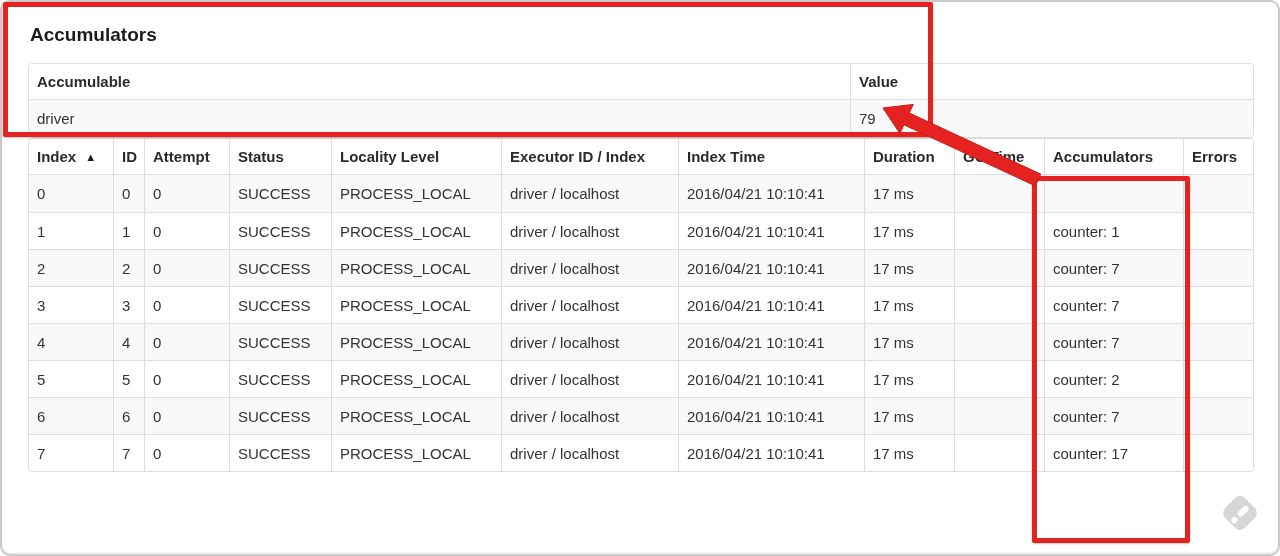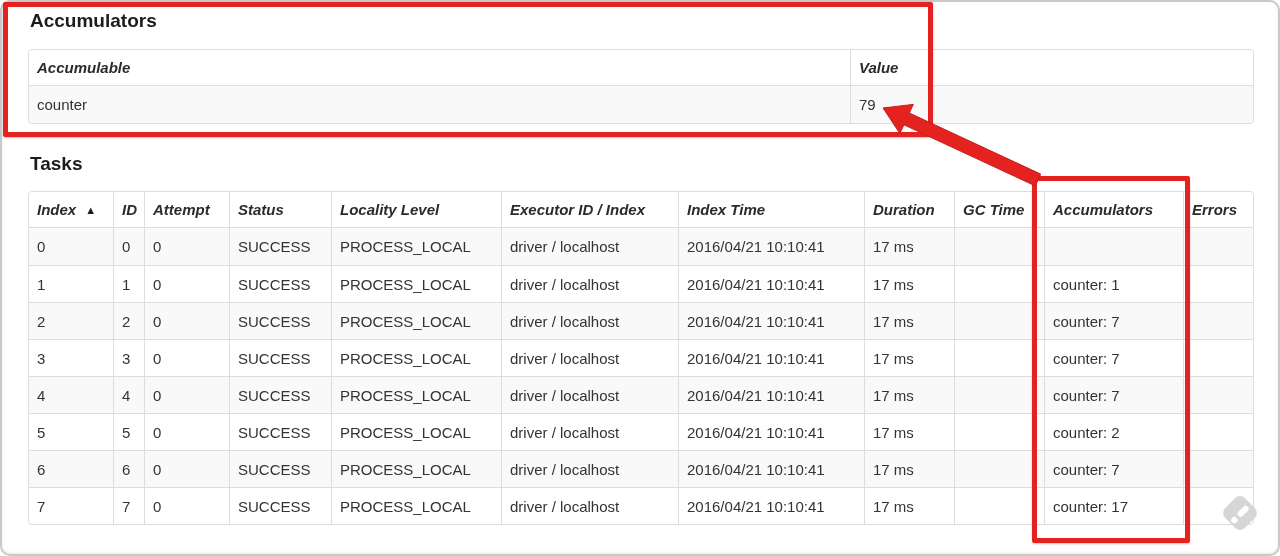--- a/index.html
+++ b/index.html
@@ -18,21 +18,21 @@
     position: absolute; inset: 0;
     border: 2px solid #c9c9c9;
     border-radius: 10px;
     box-sizing: border-box;
     box-shadow: inset 0 -1px 3px rgba(0,0,0,0.10);
     pointer-events: none;
     z-index: 5;
   }
   .content {
     position: absolute;
-    left: 28px; top: 10px;
+    left: 28px; top: 24px;
     width: 1224px;
   }
   .section-title {
     font-size: 19px;
     font-weight: bold;
     color: #1c1c1c;
     margin: 0 0 0 2px;
     line-height: 22px;
   }
   .title-accumulators { margin-bottom: 17px; }
@@ -57,21 +57,20 @@
     overflow: hidden;
     border-left: 1px solid #dddddd;
   }
   .ui-table th:first-child, .ui-table td:first-child { border-left: none; }
   .ui-table thead th {
     height: 36px;
     font-weight: bold;
     color: #2b2b2b;
     border-bottom: 1px solid #dddddd;
     background: #fff;
-    font-style: italic;
   }
   .ui-table tbody td { height: 37px; }
   .ui-table tbody tr + tr td { border-top: 1px solid #dddddd; }
   .ui-table tbody tr:nth-child(odd) td { background: #f9f9f9; }
   .ui-table thead th:first-child { border-top-left-radius: 4px; }
   .ui-table thead th:last-child { border-top-right-radius: 4px; }
   .ui-table tbody tr:last-child td:first-child { border-bottom-left-radius: 4px; }
   .ui-table tbody tr:last-child td:last-child { border-bottom-right-radius: 4px; }
 
   .sort-caret {
@@ -141,27 +140,26 @@
         <col style="width:403px">
       </colgroup>
       <thead>
         <tr>
           <th>Accumulable</th>
           <th>Value</th>
         </tr>
       </thead>
       <tbody>
           <tr>
-    <td>counter</td>
+    <td>driver</td>
     <td>79</td>
   </tr>
         </tbody>
     </table>
 
-    <h4 class="section-title title-tasks">Tasks</h4>
 
     <table class="ui-table">
       <colgroup>
         <col style="width:84px">
           <col style="width:31px">
           <col style="width:85px">
         <col style="width:102px">
           <col style="width:170px">
           <col style="width:177px">
         <col style="width:186px">

